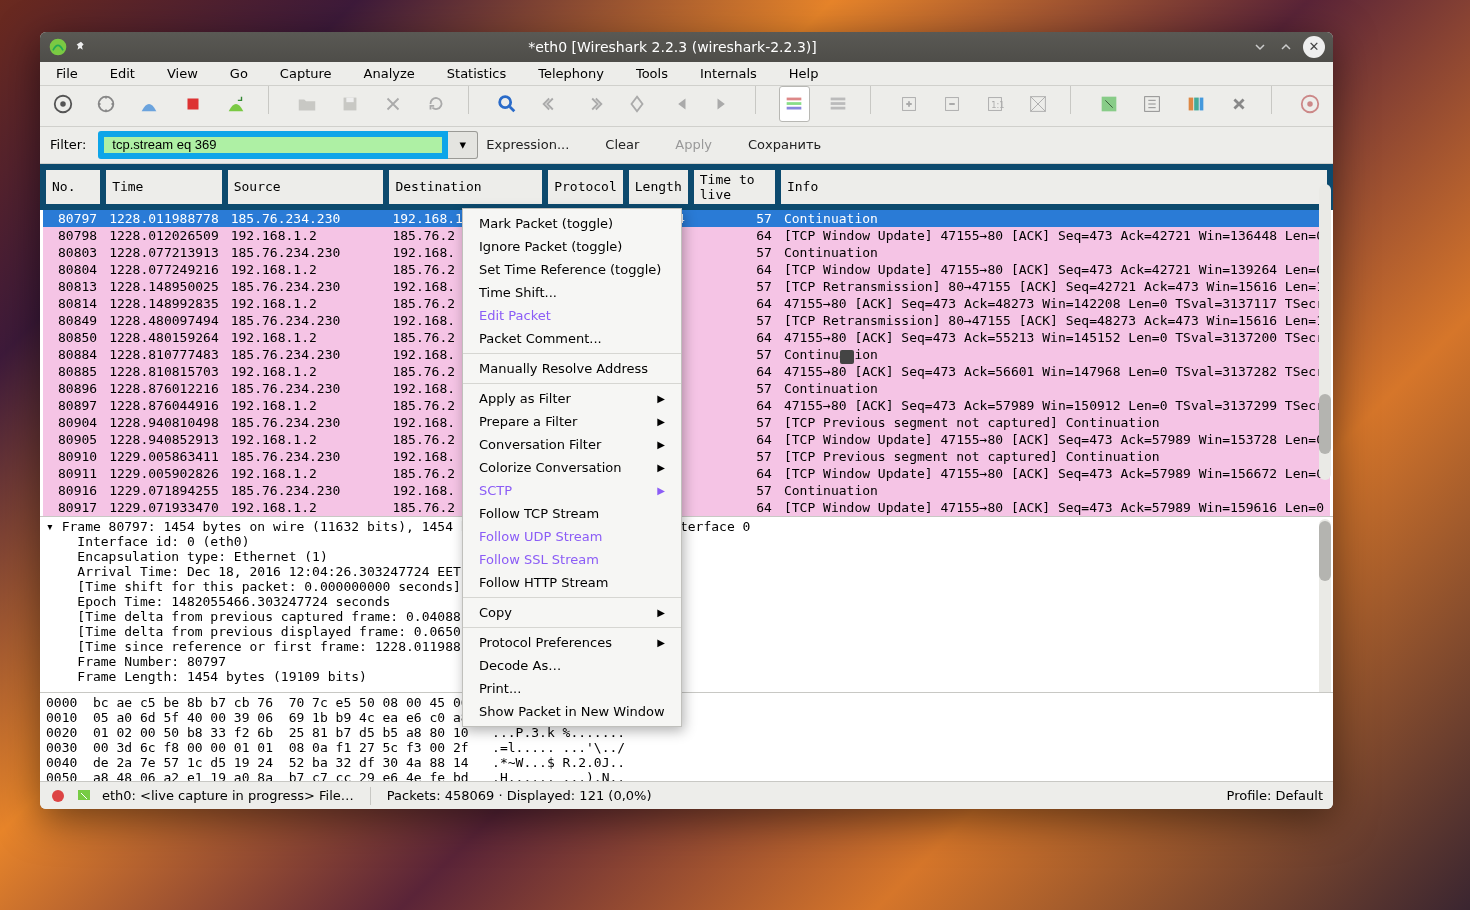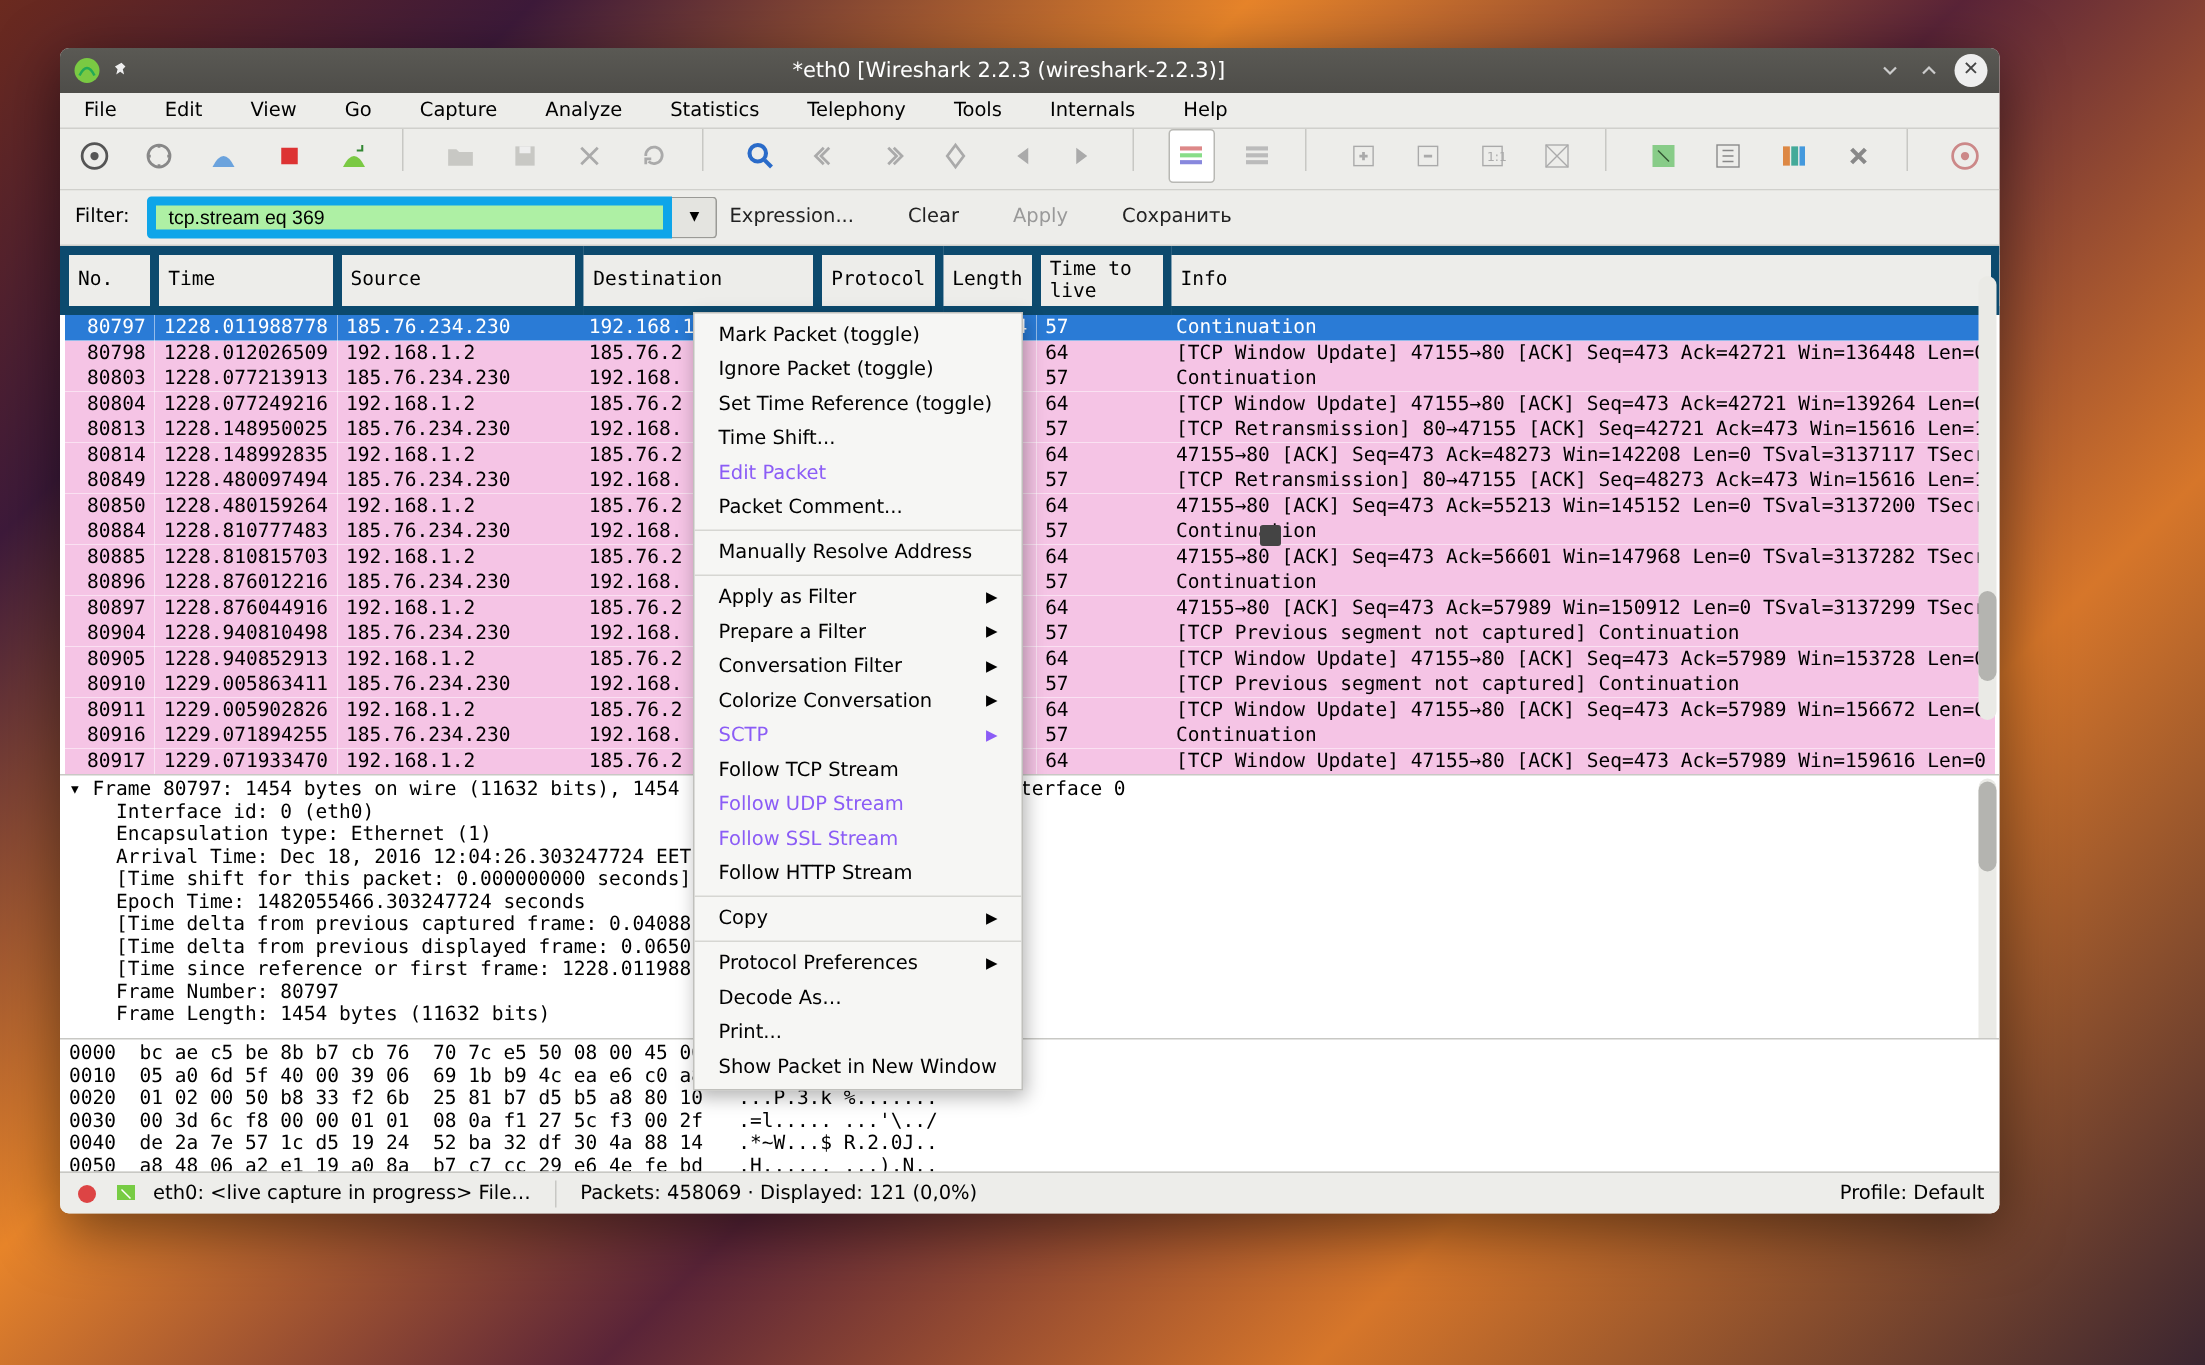--- a/index.html
+++ b/index.html
@@ -83,21 +83,21 @@
   flex: 0 0 auto;
   background:#fff;
   overflow:hidden;
 }
 .packets table { width:100%; border-collapse:collapse; font-family:"DejaVu Sans Mono","Liberation Mono",monospace; font-size:13px; }
 .packets thead th { background:#ededea; border:6px solid #0c4a6e; text-align:left; font-weight:normal; padding:2px 6px; position:sticky; top:0; }
 .packets tbody td { padding:1px 6px; white-space:nowrap; overflow:hidden; }
 .packets tbody tr { background:#f5c4e5; }
 .packets tbody tr.selected { background:#2a7bd6; color:#fff; }
 .col-no{width:62px;text-align:right;} .col-time{width:120px;} .col-src{width:170px;} .col-dst{width:170px;}
-.col-proto{width:70px;} .col-len{width:50px;text-align:right;} .col-ttl{width:95px;text-align:left;} .col-info{}
+.col-proto{width:70px;} .col-len{width:50px;text-align:right;} .col-ttl{width:95px;text-align:right;} .col-info{}
 
 .details {
   font-family:"DejaVu Sans Mono","Liberation Mono",monospace; font-size:13px;
   background:#fff; border-top:1px solid #c8c8c4;
   padding:2px 6px;
   height: 190px;
   overflow:hidden;
 }
 .details .line { white-space:pre; }
 
@@ -580,21 +580,21 @@
   <div class="line">▾ Frame 80797: 1454 bytes on wire (11632 bits), 1454 b                           terface 0</div>
       <div class="line">    Interface id: 0 (eth0)</div>
       <div class="line">    Encapsulation type: Ethernet (1)</div>
       <div class="line">    Arrival Time: Dec 18, 2016 12:04:26.303247724 EET</div>
       <div class="line">    [Time shift for this packet: 0.000000000 seconds]</div>
       <div class="line">    Epoch Time: 1482055466.303247724 seconds</div>
       <div class="line">    [Time delta from previous captured frame: 0.04088</div>
       <div class="line">    [Time delta from previous displayed frame: 0.0650</div>
       <div class="line">    [Time since reference or first frame: 1228.011988</div>
       <div class="line">    Frame Number: 80797</div>
-      <div class="line">    Frame Length: 1454 bytes (11632 bits)</div>
+      <div class="line">    Frame Length: 1454 bytes (19109 bits)</div>
     </div>
 
   <div class="hex" id="hex">0000  bc ae c5 be 8b b7 cb 76  70 7c e5 50 08 00 45 00   .......v p|.P..E.
 0010  05 a0 6d 5f 40 00 39 06  69 1b b9 4c ea e6 c0 a8   ..m_@.9. i..L....
 0020  01 02 00 50 b8 33 f2 6b  25 81 b7 d5 b5 a8 80 10   ...P.3.k %.......
 0030  00 3d 6c f8 00 00 01 01  08 0a f1 27 5c f3 00 2f   .=l..... ...'\../
 0040  de 2a 7e 57 1c d5 19 24  52 ba 32 df 30 4a 88 14   .*~W...$ R.2.0J..
 0050  a8 48 06 a2 e1 19 a0 8a  b7 c7 cc 29 e6 4e fe bd   .H...... ...).N..</div>
 
   <div class="statusbar">

